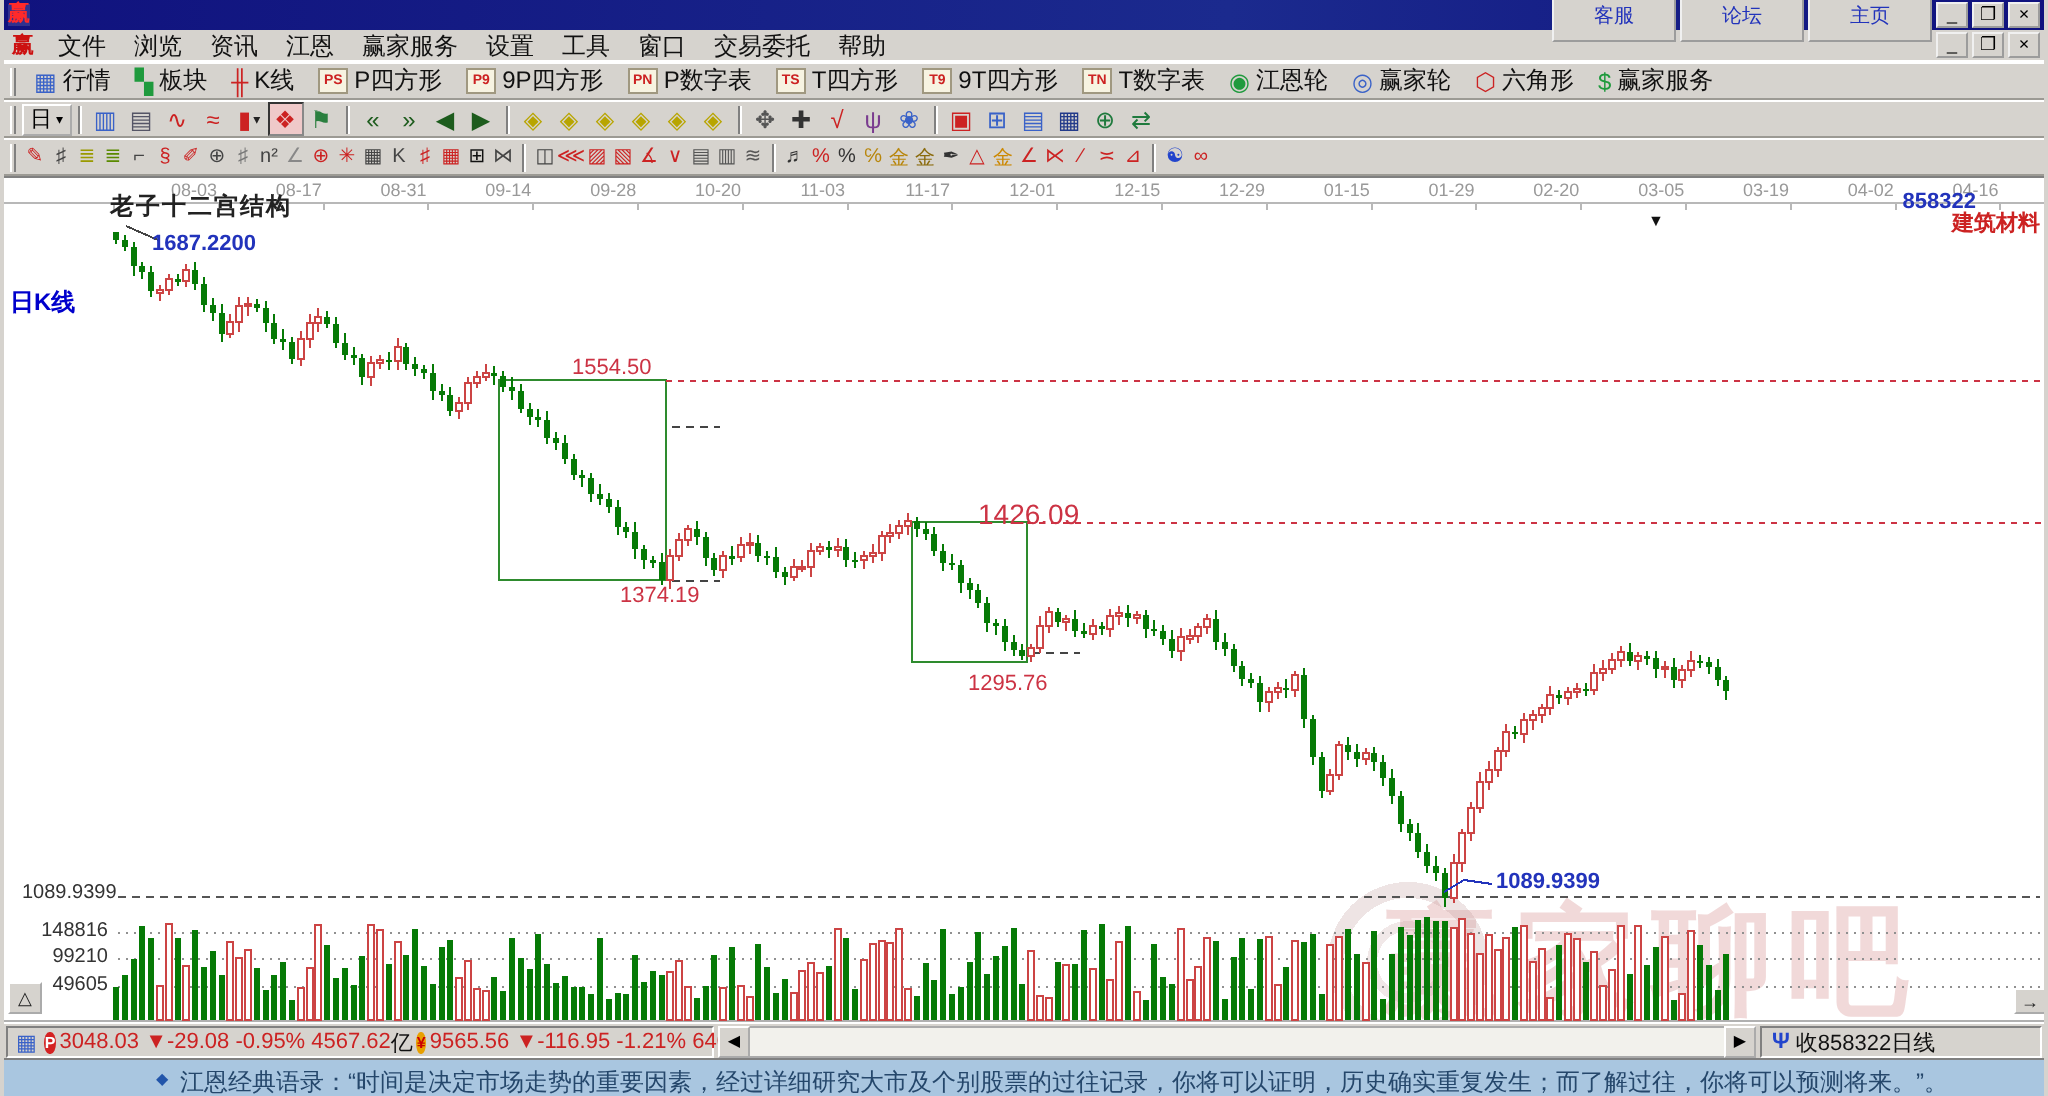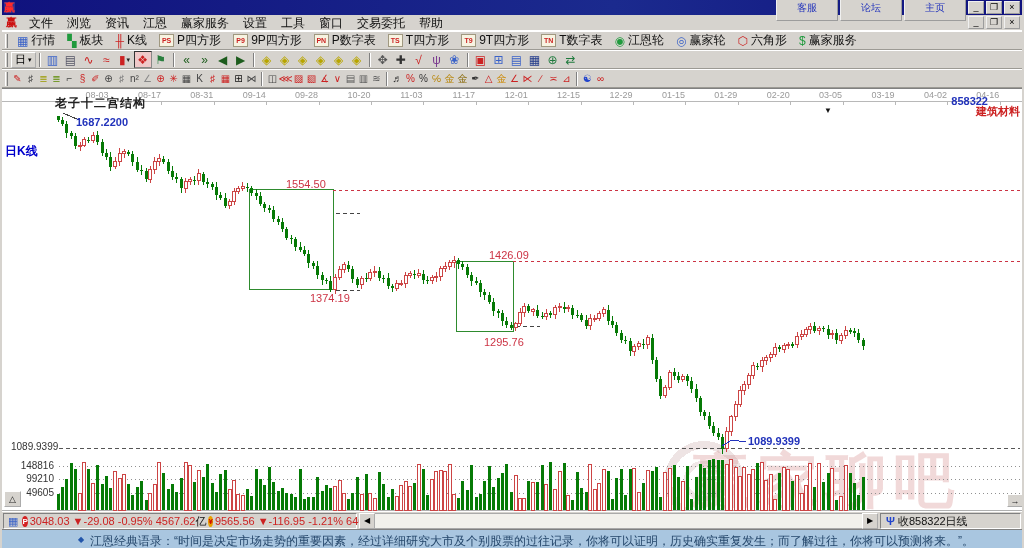--- a/index.html
+++ b/index.html
@@ -39,21 +39,21 @@
   #plot { position:absolute; left:0; top:0; z-index:2; shape-rendering:crispEdges; }
   .date-label { position:absolute; top:1px; width:34px; text-align:center; font-size:9px; color:#999; z-index:3;margin-left:40px; }
   .clbl { position:absolute; z-index:3; white-space:nowrap; }
   .lbl-pane { left:3px; top:6px; color:#0000cc; font-weight:bold; font-size:12px;margin-top:48px; }
   .lbl-structure { left:53px; top:6px; color:#222; font-size:12px; font-weight:bold; letter-spacing:1px; }
   .lbl-peak { left:74px; top:27px; color:#2233bb; font-size:11px; font-weight:bold; }
   .lbl-sym { right:34px; top:6px; color:#2233bb; font-size:11px; font-weight:bold; }
   .lbl-symname { right:2px; top:15px; color:#cc2222; font-size:11px; font-weight:bold; }
   .lbl-b1top { left:284px; top:89px; color:#cc3344; font-size:11px; }
   .lbl-b1bot { left:308px; top:203px; color:#cc3344; font-size:11px; }
-  .lbl-b2top { left:487px; top:160px; color:#cc3344; font-size:11px; }
+  .lbl-b2top { left:487px; top:160px; color:#cc3344; font-size:14px; }
   .lbl-b2bot { left:482px; top:247px; color:#cc3344; font-size:11px; }
   .lbl-lowblue { left:746px; top:346px; color:#2233bb; font-size:11px; font-weight:bold; }
   .lbl-levelleft { left:9px; top:352px; color:#333; font-size:10px; }
   .vol-lbl { left:8px; width:44px; text-align:right; color:#333; font-size:10px; }
   .lbl-marker { left:822px; top:17px; color:#111; font-size:8px; }
   .wm1 { position:absolute; left:703px; top:320px; z-index:1; font-size:20px; font-weight:bold; color:#c6c6c6; letter-spacing:2px; white-space:nowrap; }
   .wm2 { position:absolute; left:688px; top:352px; z-index:1; font-size:60px; font-weight:bold; color:rgba(212,140,140,0.33); letter-spacing:8px; white-space:nowrap; }
   .corner-btn { position:absolute; z-index:4; background:#d6d3ce; border:1px outset #fff; font-size:9px; line-height:12px; text-align:center; cursor:pointer; color:#222; }
   .btn-expand { left:2px; top:402px; width:17px; height:16px; }
   .btn-right { left:1005px; top:405px; width:16px; height:13px; }

